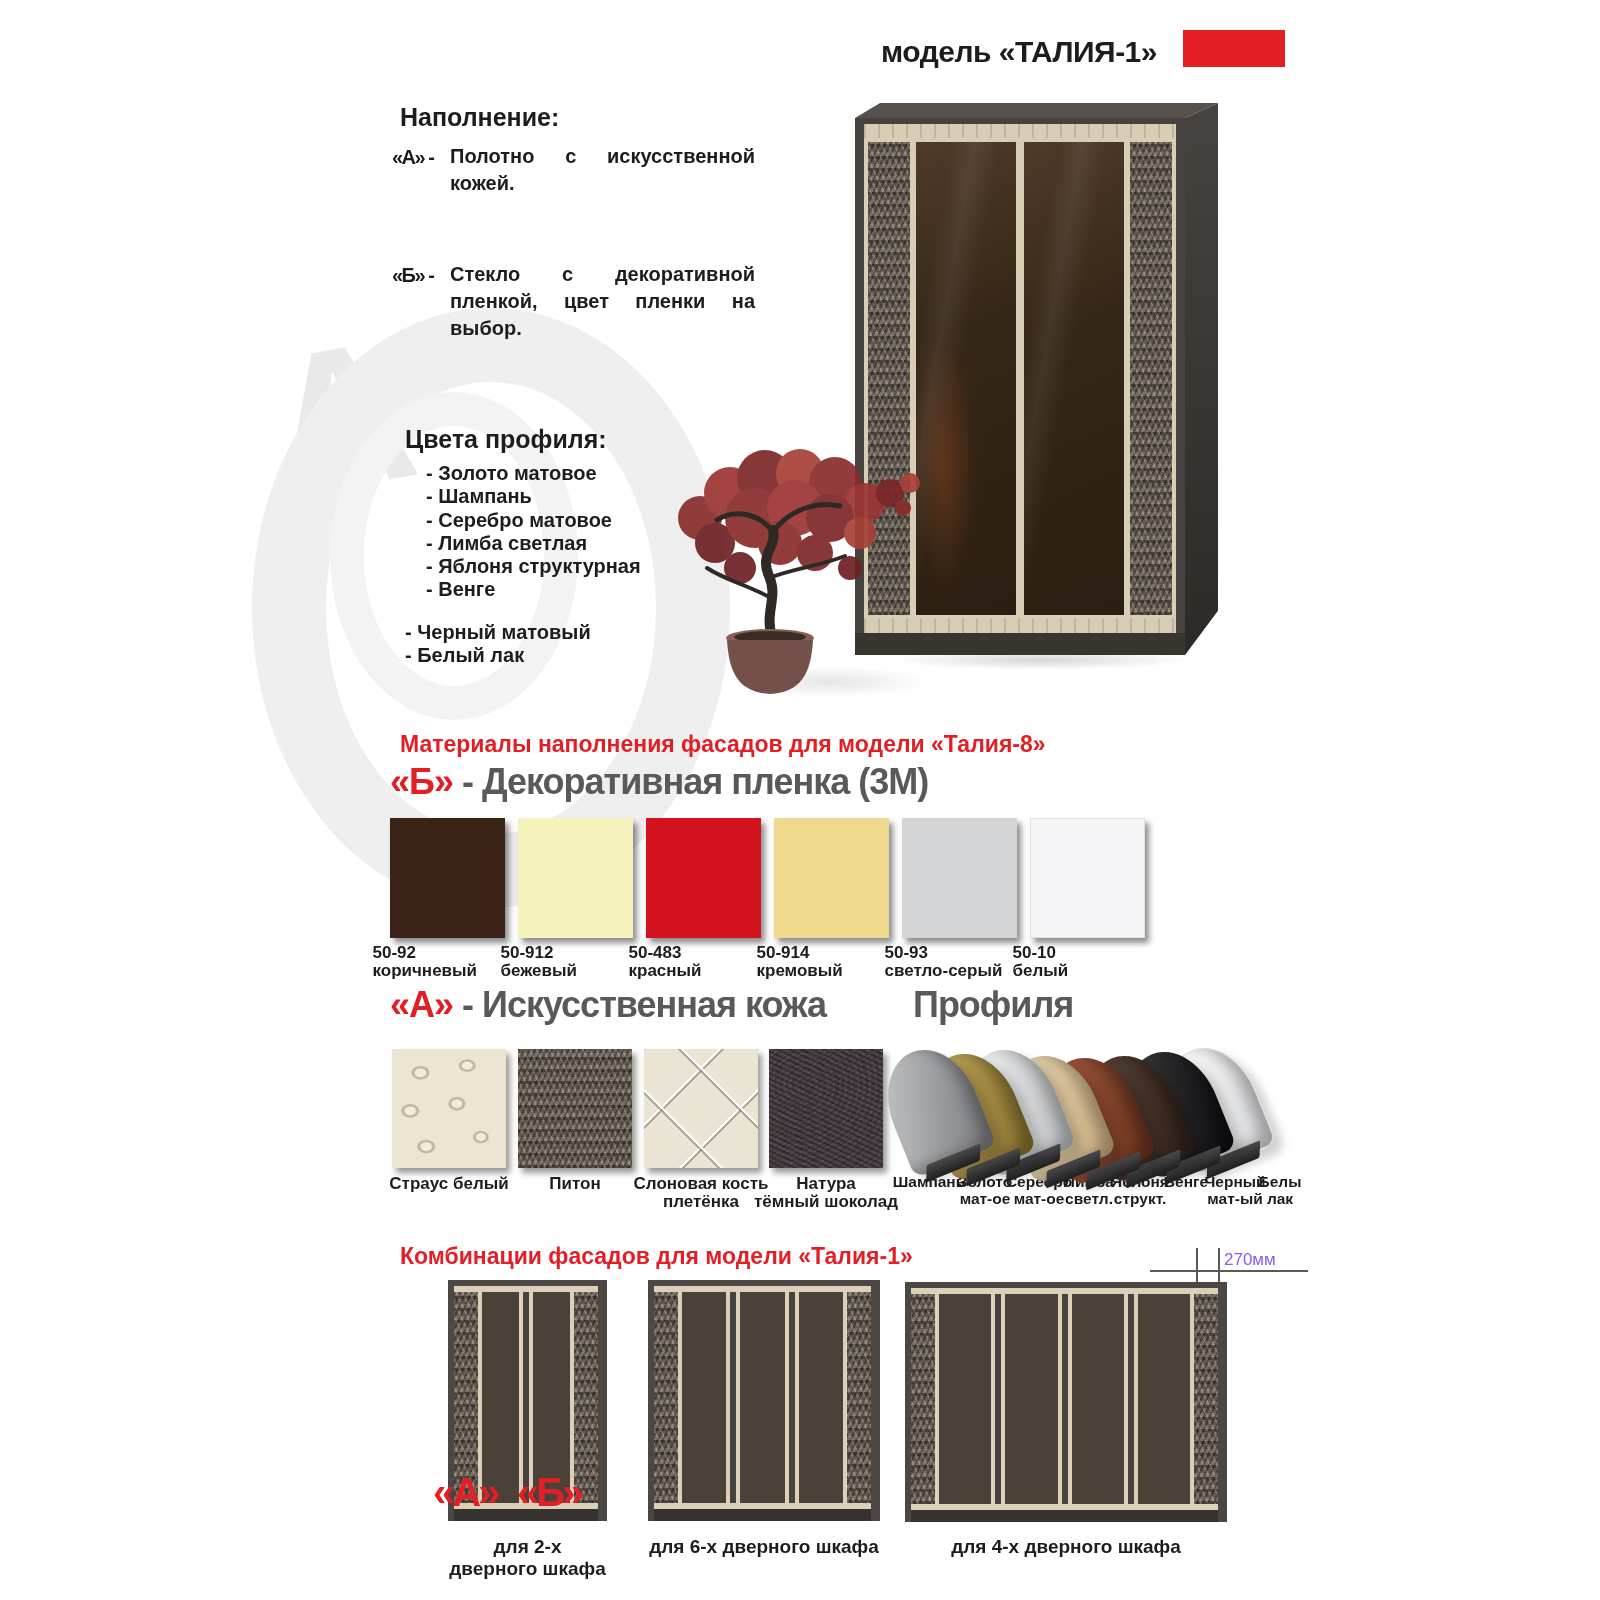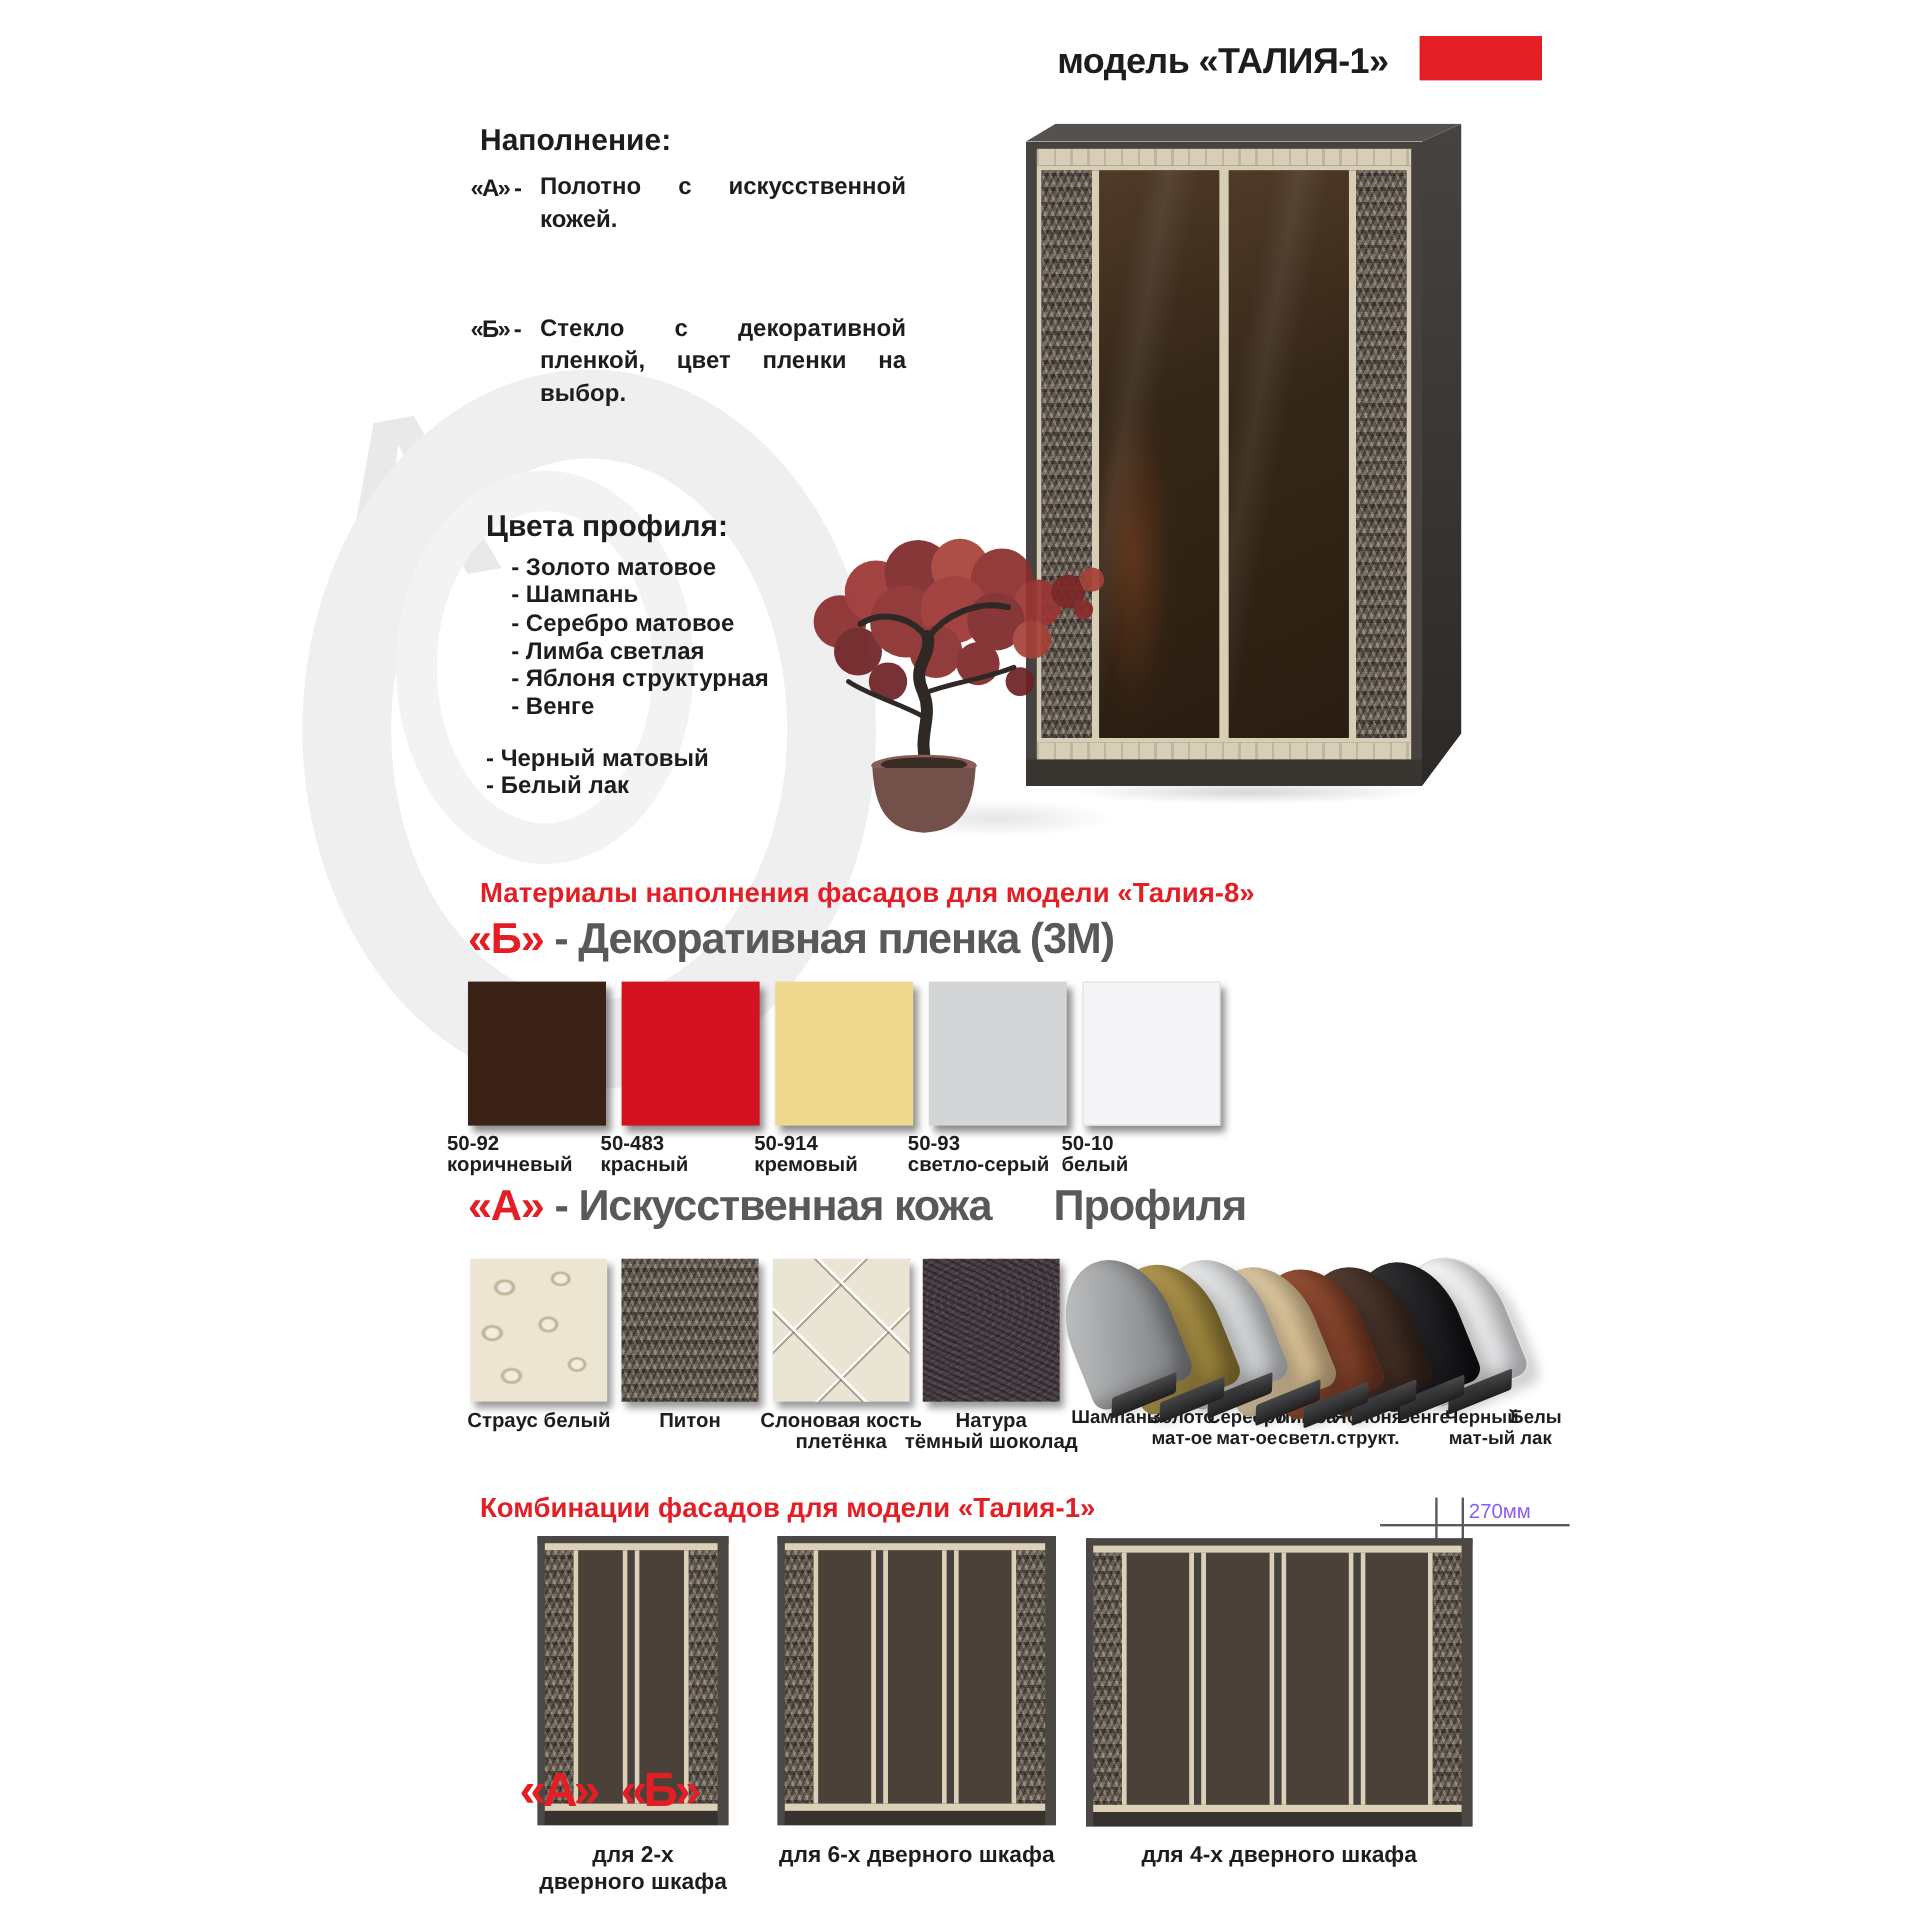--- a/index.html
+++ b/index.html
@@ -78,21 +78,21 @@
     background-image:
       repeating-linear-gradient(25deg,rgba(0,0,0,.30) 0 2px,transparent 2px 5px),
       repeating-linear-gradient(-35deg,rgba(255,255,255,.06) 0 1px,transparent 1px 4px),
       repeating-radial-gradient(circle at 30% 30%,rgba(255,255,255,.05) 0 2px,transparent 2px 6px);}
 
   
   .h-materials{left:400px;top:731px;font-size:23px;font-weight:bold;}
   .h-big{font-size:36px;font-weight:bold;letter-spacing:-1px;}
   .h-filmsec{left:390px;top:761px;}
   .h-leasec{left:390px;top:984px;}
-  .h-prof{left:878px;top:984px;text-align:center;}
+  .h-prof{left:913px;top:984px;text-align:center;}
 
   
   .film-row{left:390px;top:818px;display:flex;gap:13px;}
   .film-cell{position:relative;width:115px;}
   .film-chip{height:120px;box-shadow:4px 5px 6px rgba(0,0,0,.45);}
   .film-chip.lite{border:1px solid #e2e2e2;box-sizing:border-box;}
   .film-cap{position:absolute;top:126px;left:50%;transform:translateX(-50%);width:150px;
             text-align:left;font-size:17px;line-height:18px;font-weight:bold;}
 
   
@@ -210,20 +210,24 @@
   <div class="abs h-big h-filmsec">
     <span style="color: rgb(227, 30, 36);">«Б»</span>
     <span style="color: rgb(88, 89, 91);">- Декоративная пленка (3М)</span>
   </div>
   <div class="abs film-row">
     <div class="film-cell">
       <div class="film-chip" style="background-color: rgb(58, 35, 22);"></div>
       <div class="film-cap"><span>50-92</span><br><span>коричневый</span></div>
     </div>
     <div class="film-cell">
+      <div class="film-chip" style="background-color: rgb(246, 242, 187);"></div>
+      <div class="film-cap"><span>50-912</span><br><span>бежевый</span></div>
+    </div>
+    <div class="film-cell">
       <div class="film-chip" style="background-color: rgb(211, 20, 32);"></div>
       <div class="film-cap"><span>50-483</span><br><span>красный</span></div>
     </div>
     <div class="film-cell">
       <div class="film-chip" style="background-color: rgb(238, 217, 142);"></div>
       <div class="film-cap"><span>50-914</span><br><span>кремовый</span></div>
     </div>
     <div class="film-cell">
       <div class="film-chip" style="background-color: rgb(211, 213, 215);"></div>
       <div class="film-cap"><span>50-93</span><br><span>светло-серый</span></div>

